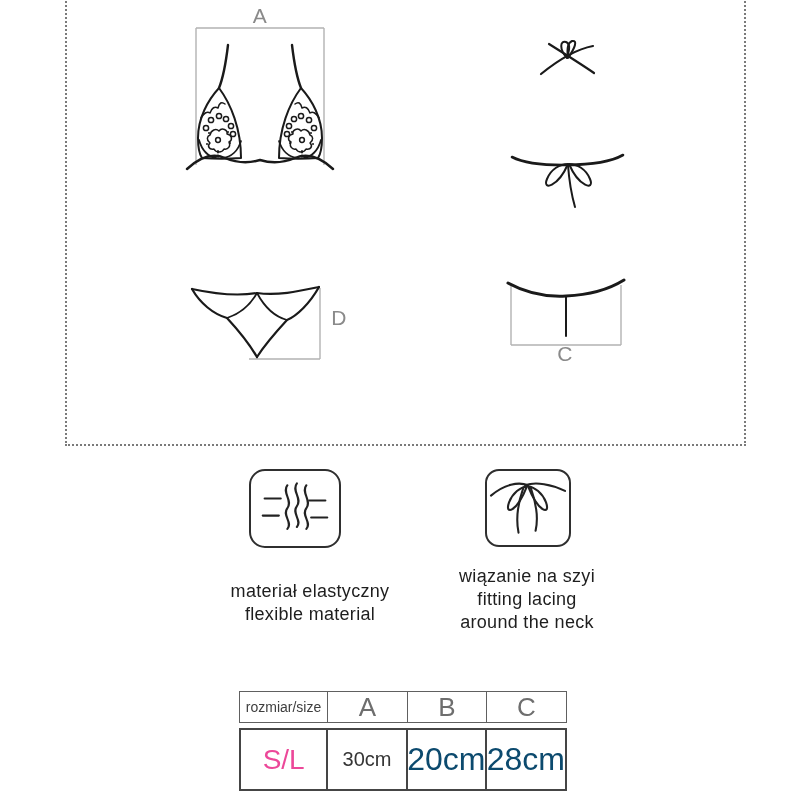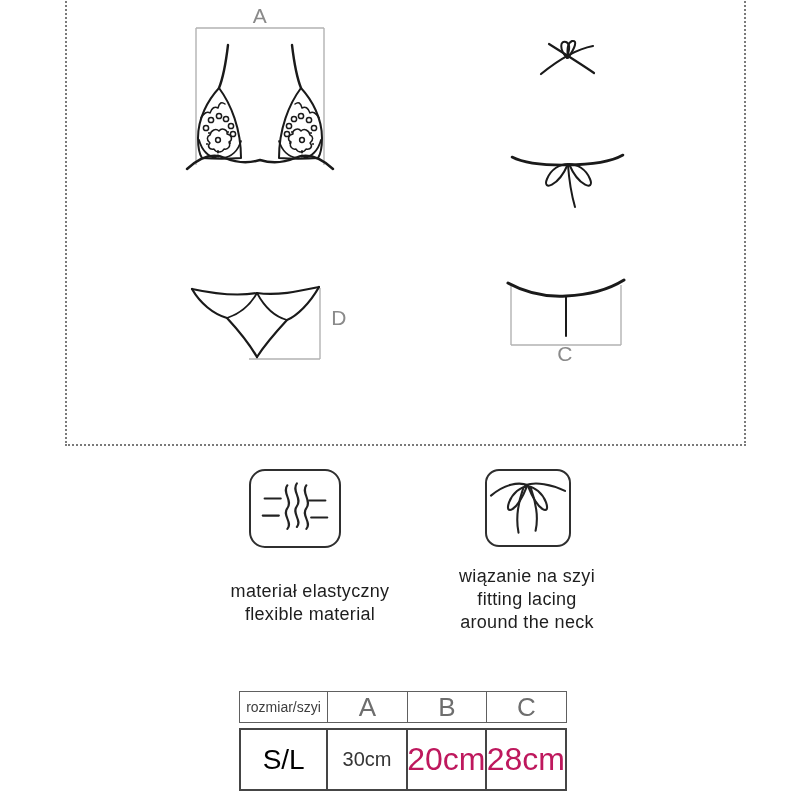--- a/index.html
+++ b/index.html
@@ -23,23 +23,23 @@
   .size-table{position:absolute;left:239px;top:691px;width:328px;}
   .st-head{display:flex;height:32px;border:1px solid #606060;box-sizing:border-box;}
   .st-row{display:flex;height:63px;border:2px solid #454545;box-sizing:border-box;margin-top:5px;}
   .st-head>div,.st-row>div{display:flex;align-items:center;justify-content:center;box-sizing:border-box;}
   .st-head>div{border-right:1px solid #606060;}
   .st-row>div{border-right:2px solid #454545;}
   .last{border-right:none !important;}
   .c0{width:88px}.c1{width:80px}.c2{width:79px}.c3{flex:1}
   .h-size{font-size:14px;color:#3e3e3e;}
   .h-letter{font-size:26px;color:#6e6e6e;}
-  .cell-sl{font-size:28px;color:#000000;}
+  .cell-sl{font-size:28px;color:#ec4899;}
   .cell-a{font-size:20px;color:#353535;}
-  .cell-bc{font-size:32px;color:#be185d;}
+  .cell-bc{font-size:32px;color:#0c4a6e;}
 </style>
 </head>
 <body>
 
 <div class="stage">
 
   <div class="dotted-box"></div>
 
   <span class="dim-label" style="left:245px;top:4px;width:30px;">A</span>
 
@@ -127,21 +127,21 @@
     <div>flexible material</div>
   </div>
   <div class="caption" style="left:417px;top:557px;width:220px;margin-top:8px;">
     <div>wiązanie na szyi</div>
     <div>fitting lacing</div>
     <div>around the neck</div>
   </div>
 
   <div class="size-table">
     <div class="st-head">
-      <div class="c0 h-size">rozmiar/szyi</div>
+      <div class="c0 h-size">rozmiar/size</div>
       <div class="c1 h-letter">A</div>
       <div class="c2 h-letter">B</div>
       <div class="c3 h-letter last">C</div>
     </div>
     <div class="st-row">
       <div class="c0 cell-sl">S/L</div>
       <div class="c1 cell-a">30cm</div>
       <div class="c2 cell-bc">20cm</div>
       <div class="c3 cell-bc last">28cm</div>
     </div>

